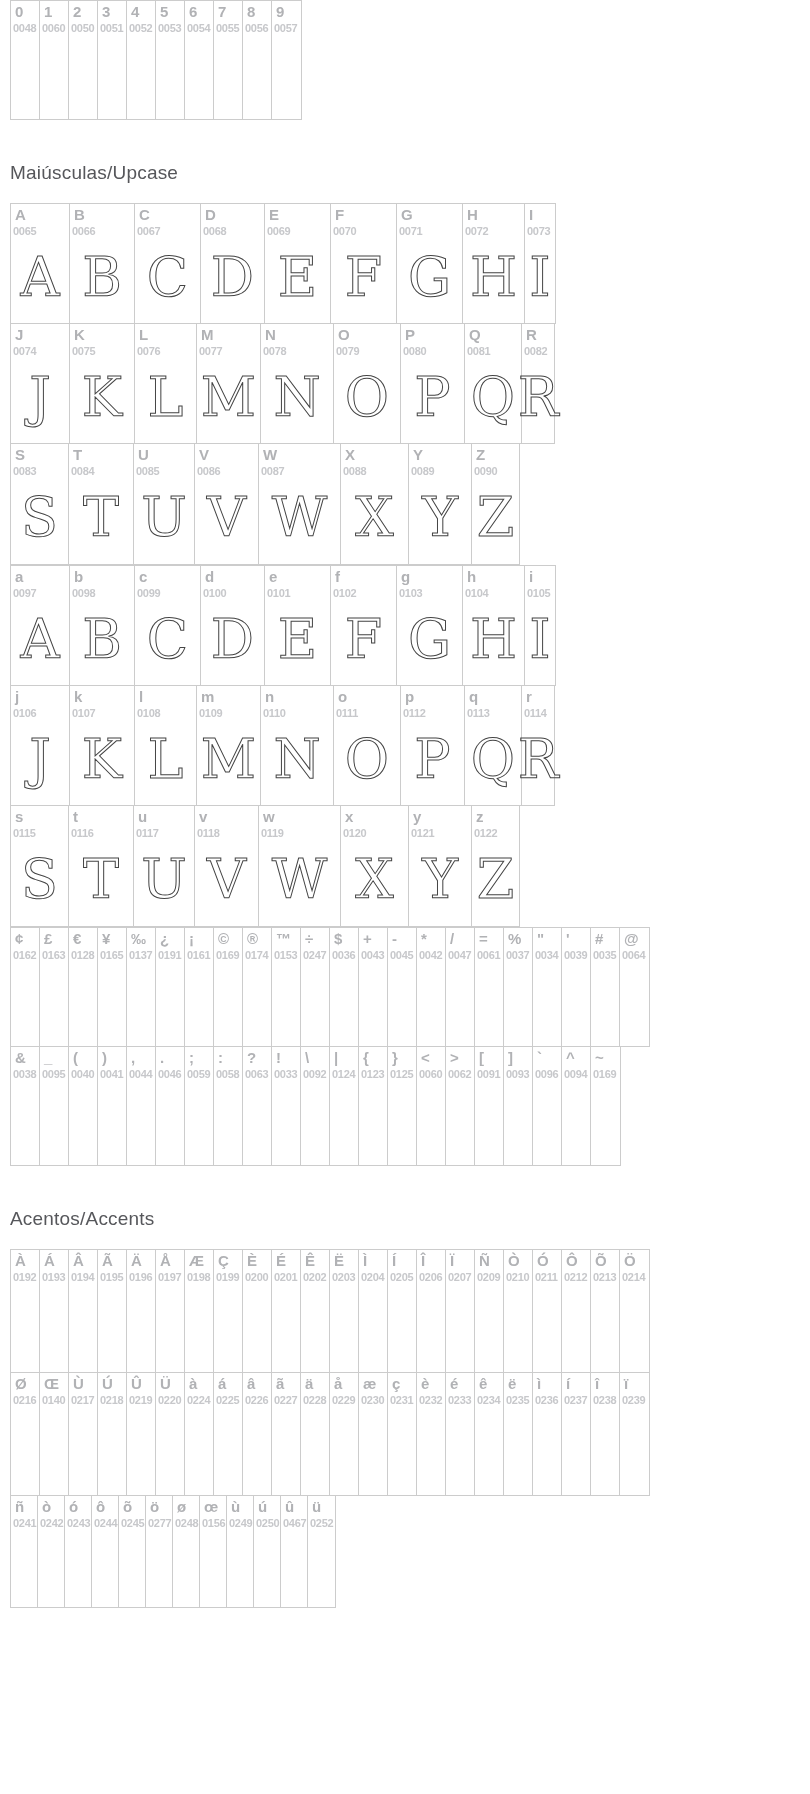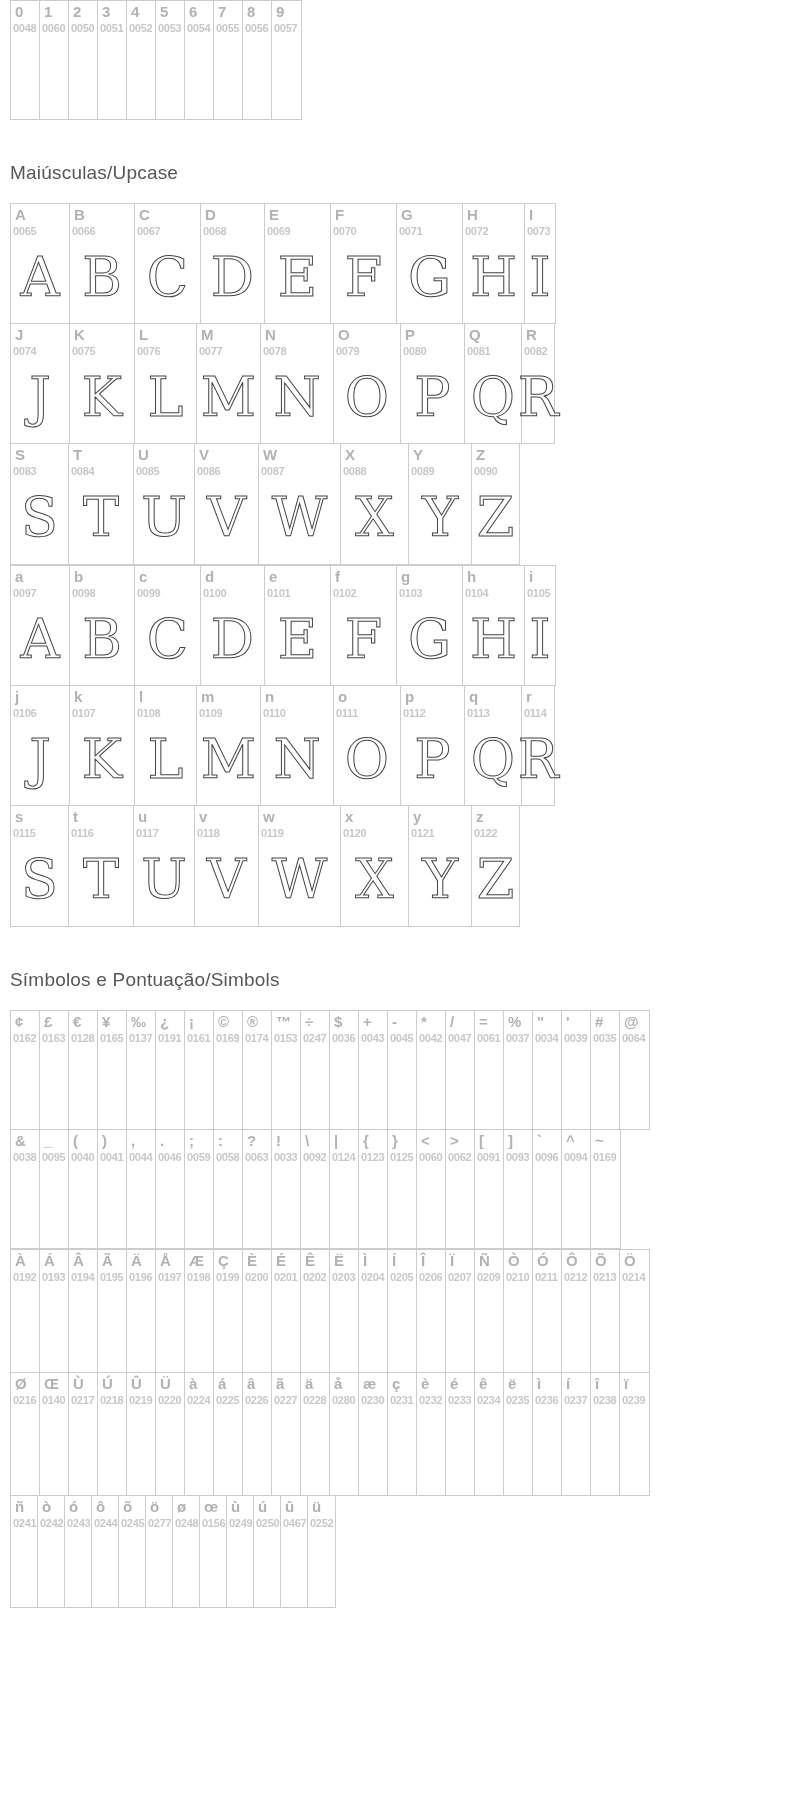--- a/index.html
+++ b/index.html
@@ -368,21 +368,20 @@
             </div>
             <div class="cell" style="width: 47px;">
               <div class="cell-char">z</div>
               <div class="cell-code">0122</div>
               <div class="cell-glyph">Z</div>
             </div>
           </div>
         </div>
       </div>
       <div class="section">
-        <h2 class="section-title">Símbolos e Pontuação/Simbols</h2>
         <div class="grid">
           <div class="row" style="height: 118px;">
             <div class="cell" style="width: 29px;">
               <div class="cell-char">¢</div>
               <div class="cell-code">0162</div>
             </div>
             <div class="cell" style="width: 29px;">
               <div class="cell-char">£</div>
               <div class="cell-code">0163</div>
             </div>
@@ -549,20 +548,21 @@
               <div class="cell-code">0094</div>
             </div>
             <div class="cell" style="width: 29px;">
               <div class="cell-char">~</div>
               <div class="cell-code">0169</div>
             </div>
           </div>
         </div>
       </div>
       <div class="section">
+        <h2 class="section-title">Acentos/Accents</h2>
         <div class="grid">
           <div class="row" style="height: 122px;">
             <div class="cell" style="width: 29px;">
               <div class="cell-char">À</div>
               <div class="cell-code">0192</div>
             </div>
             <div class="cell" style="width: 29px;">
               <div class="cell-char">Á</div>
               <div class="cell-code">0193</div>
             </div>
@@ -687,21 +687,21 @@
             <div class="cell" style="width: 29px;">
               <div class="cell-char">ã</div>
               <div class="cell-code">0227</div>
             </div>
             <div class="cell" style="width: 29px;">
               <div class="cell-char">ä</div>
               <div class="cell-code">0228</div>
             </div>
             <div class="cell" style="width: 29px;">
               <div class="cell-char">å</div>
-              <div class="cell-code">0280</div>
+              <div class="cell-code">0229</div>
             </div>
             <div class="cell" style="width: 29px;">
               <div class="cell-char">æ</div>
               <div class="cell-code">0230</div>
             </div>
             <div class="cell" style="width: 29px;">
               <div class="cell-char">ç</div>
               <div class="cell-code">0231</div>
             </div>
             <div class="cell" style="width: 29px;">

